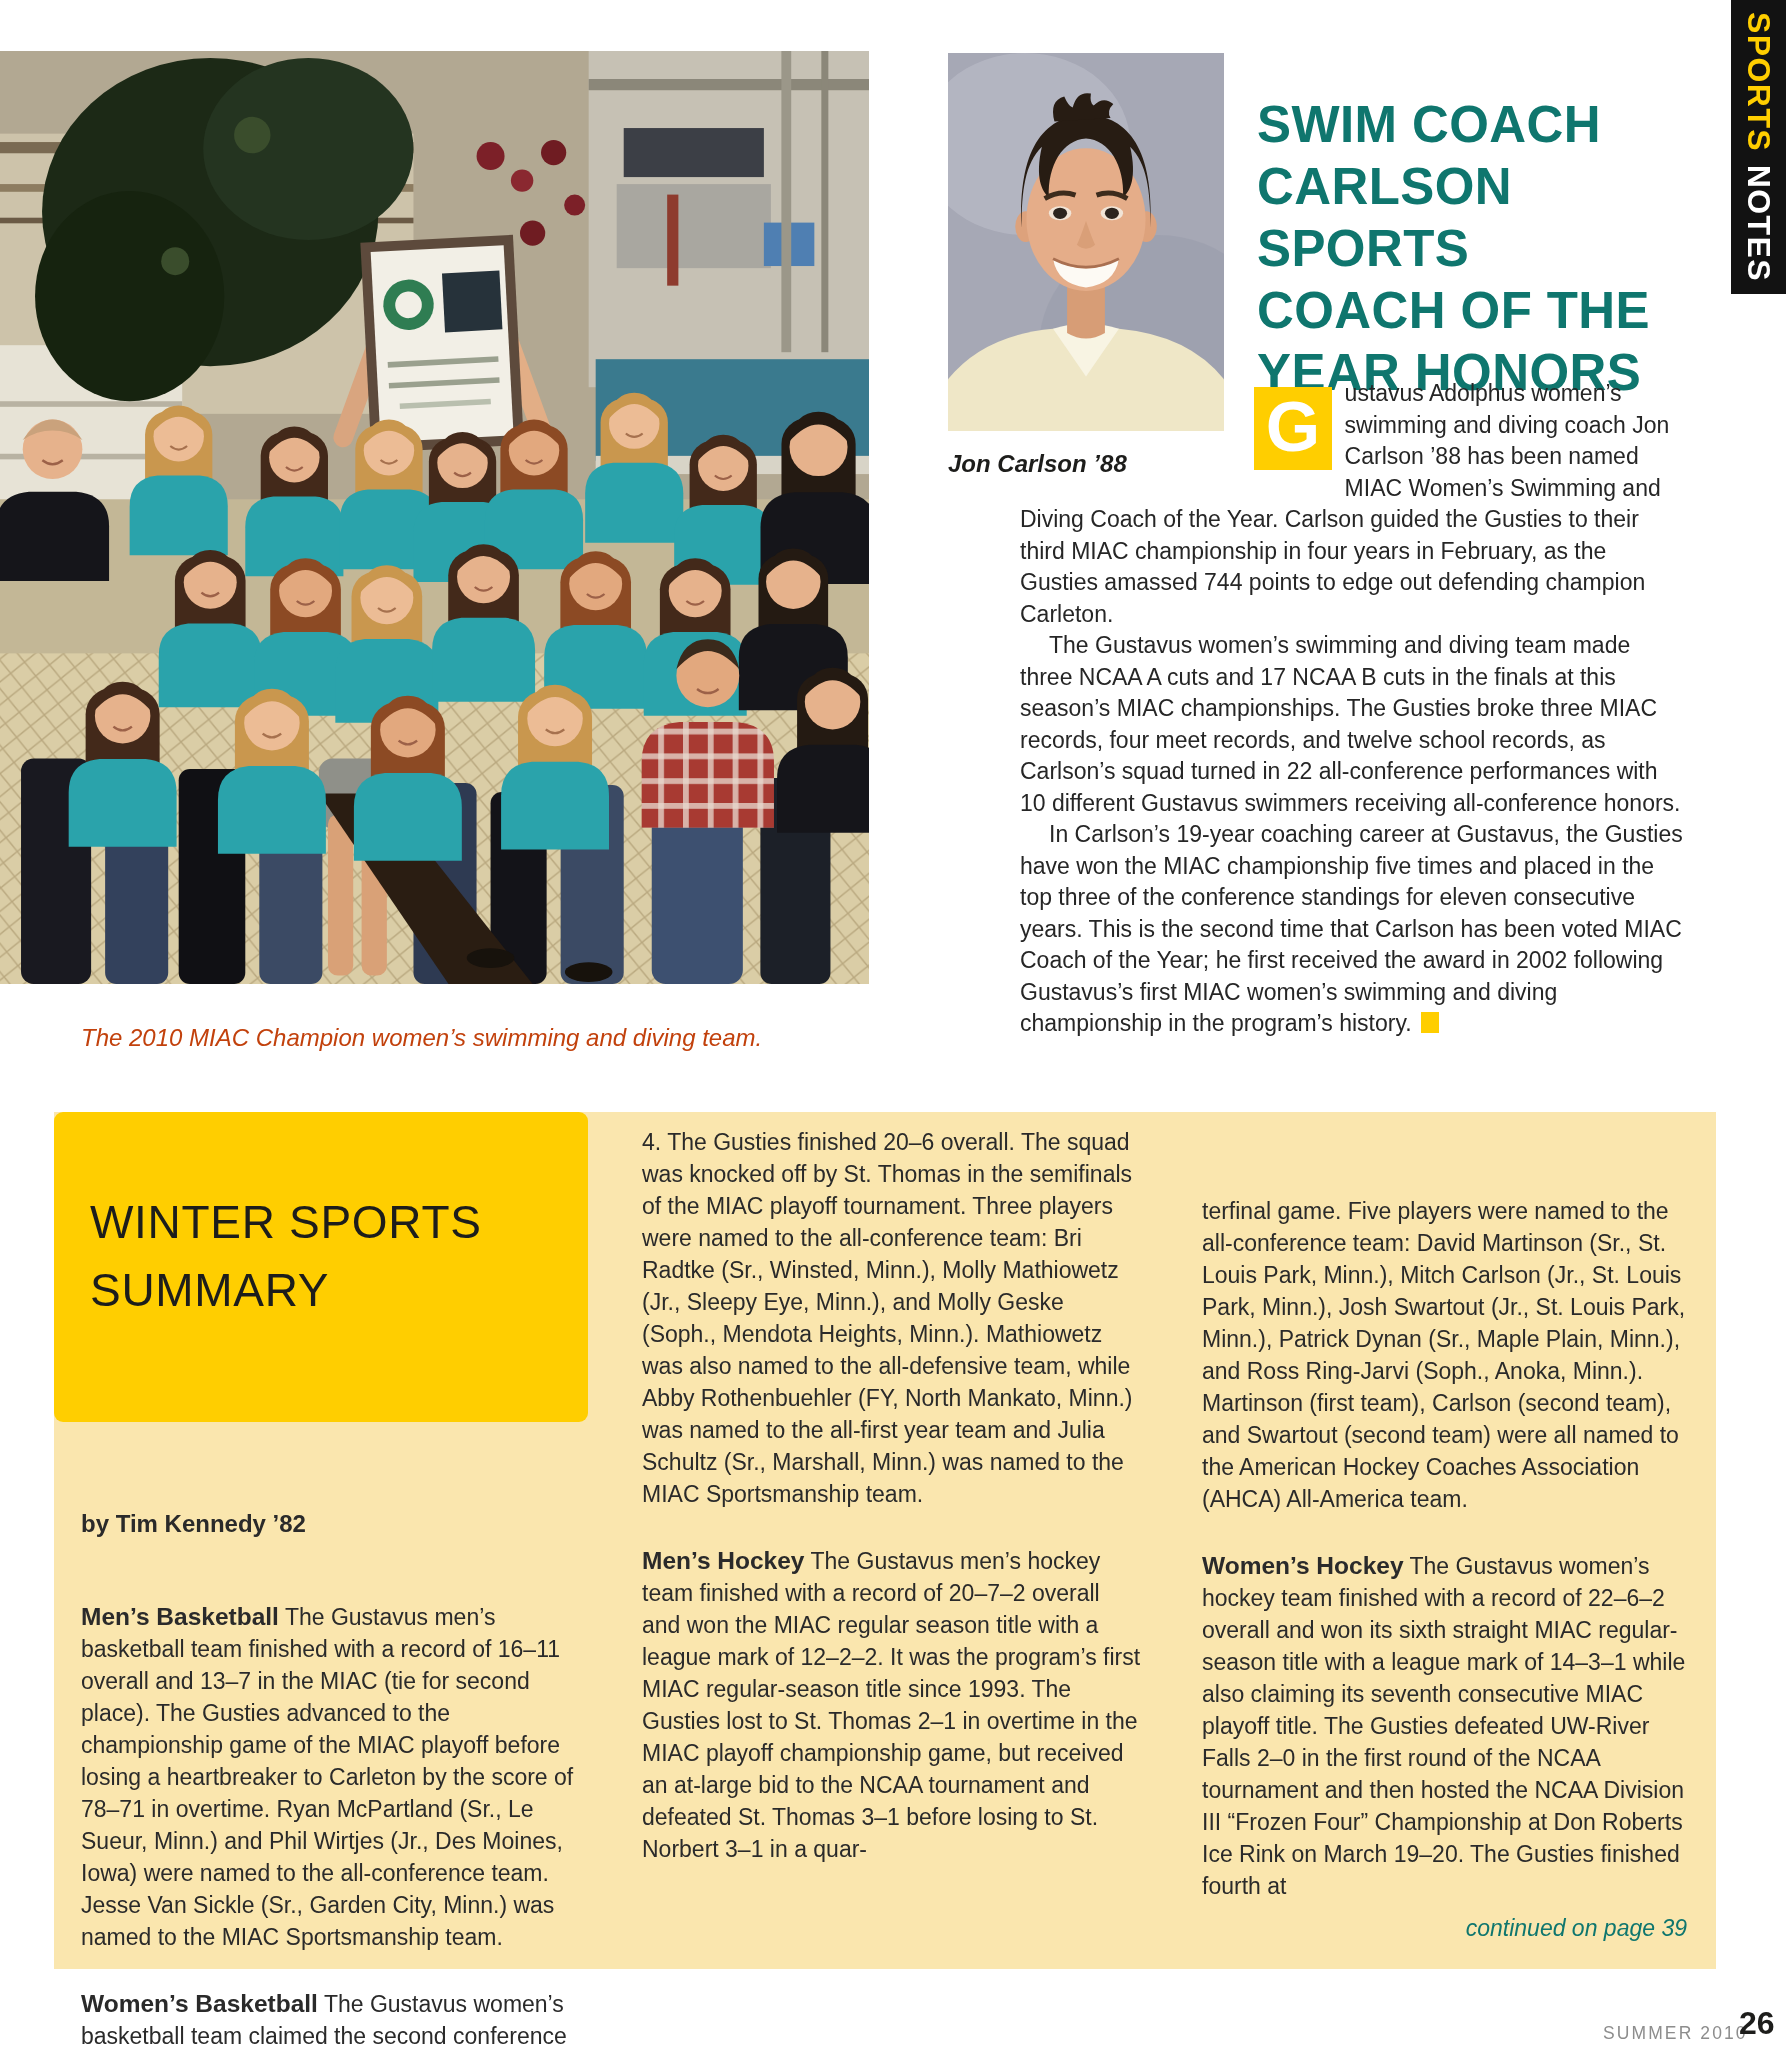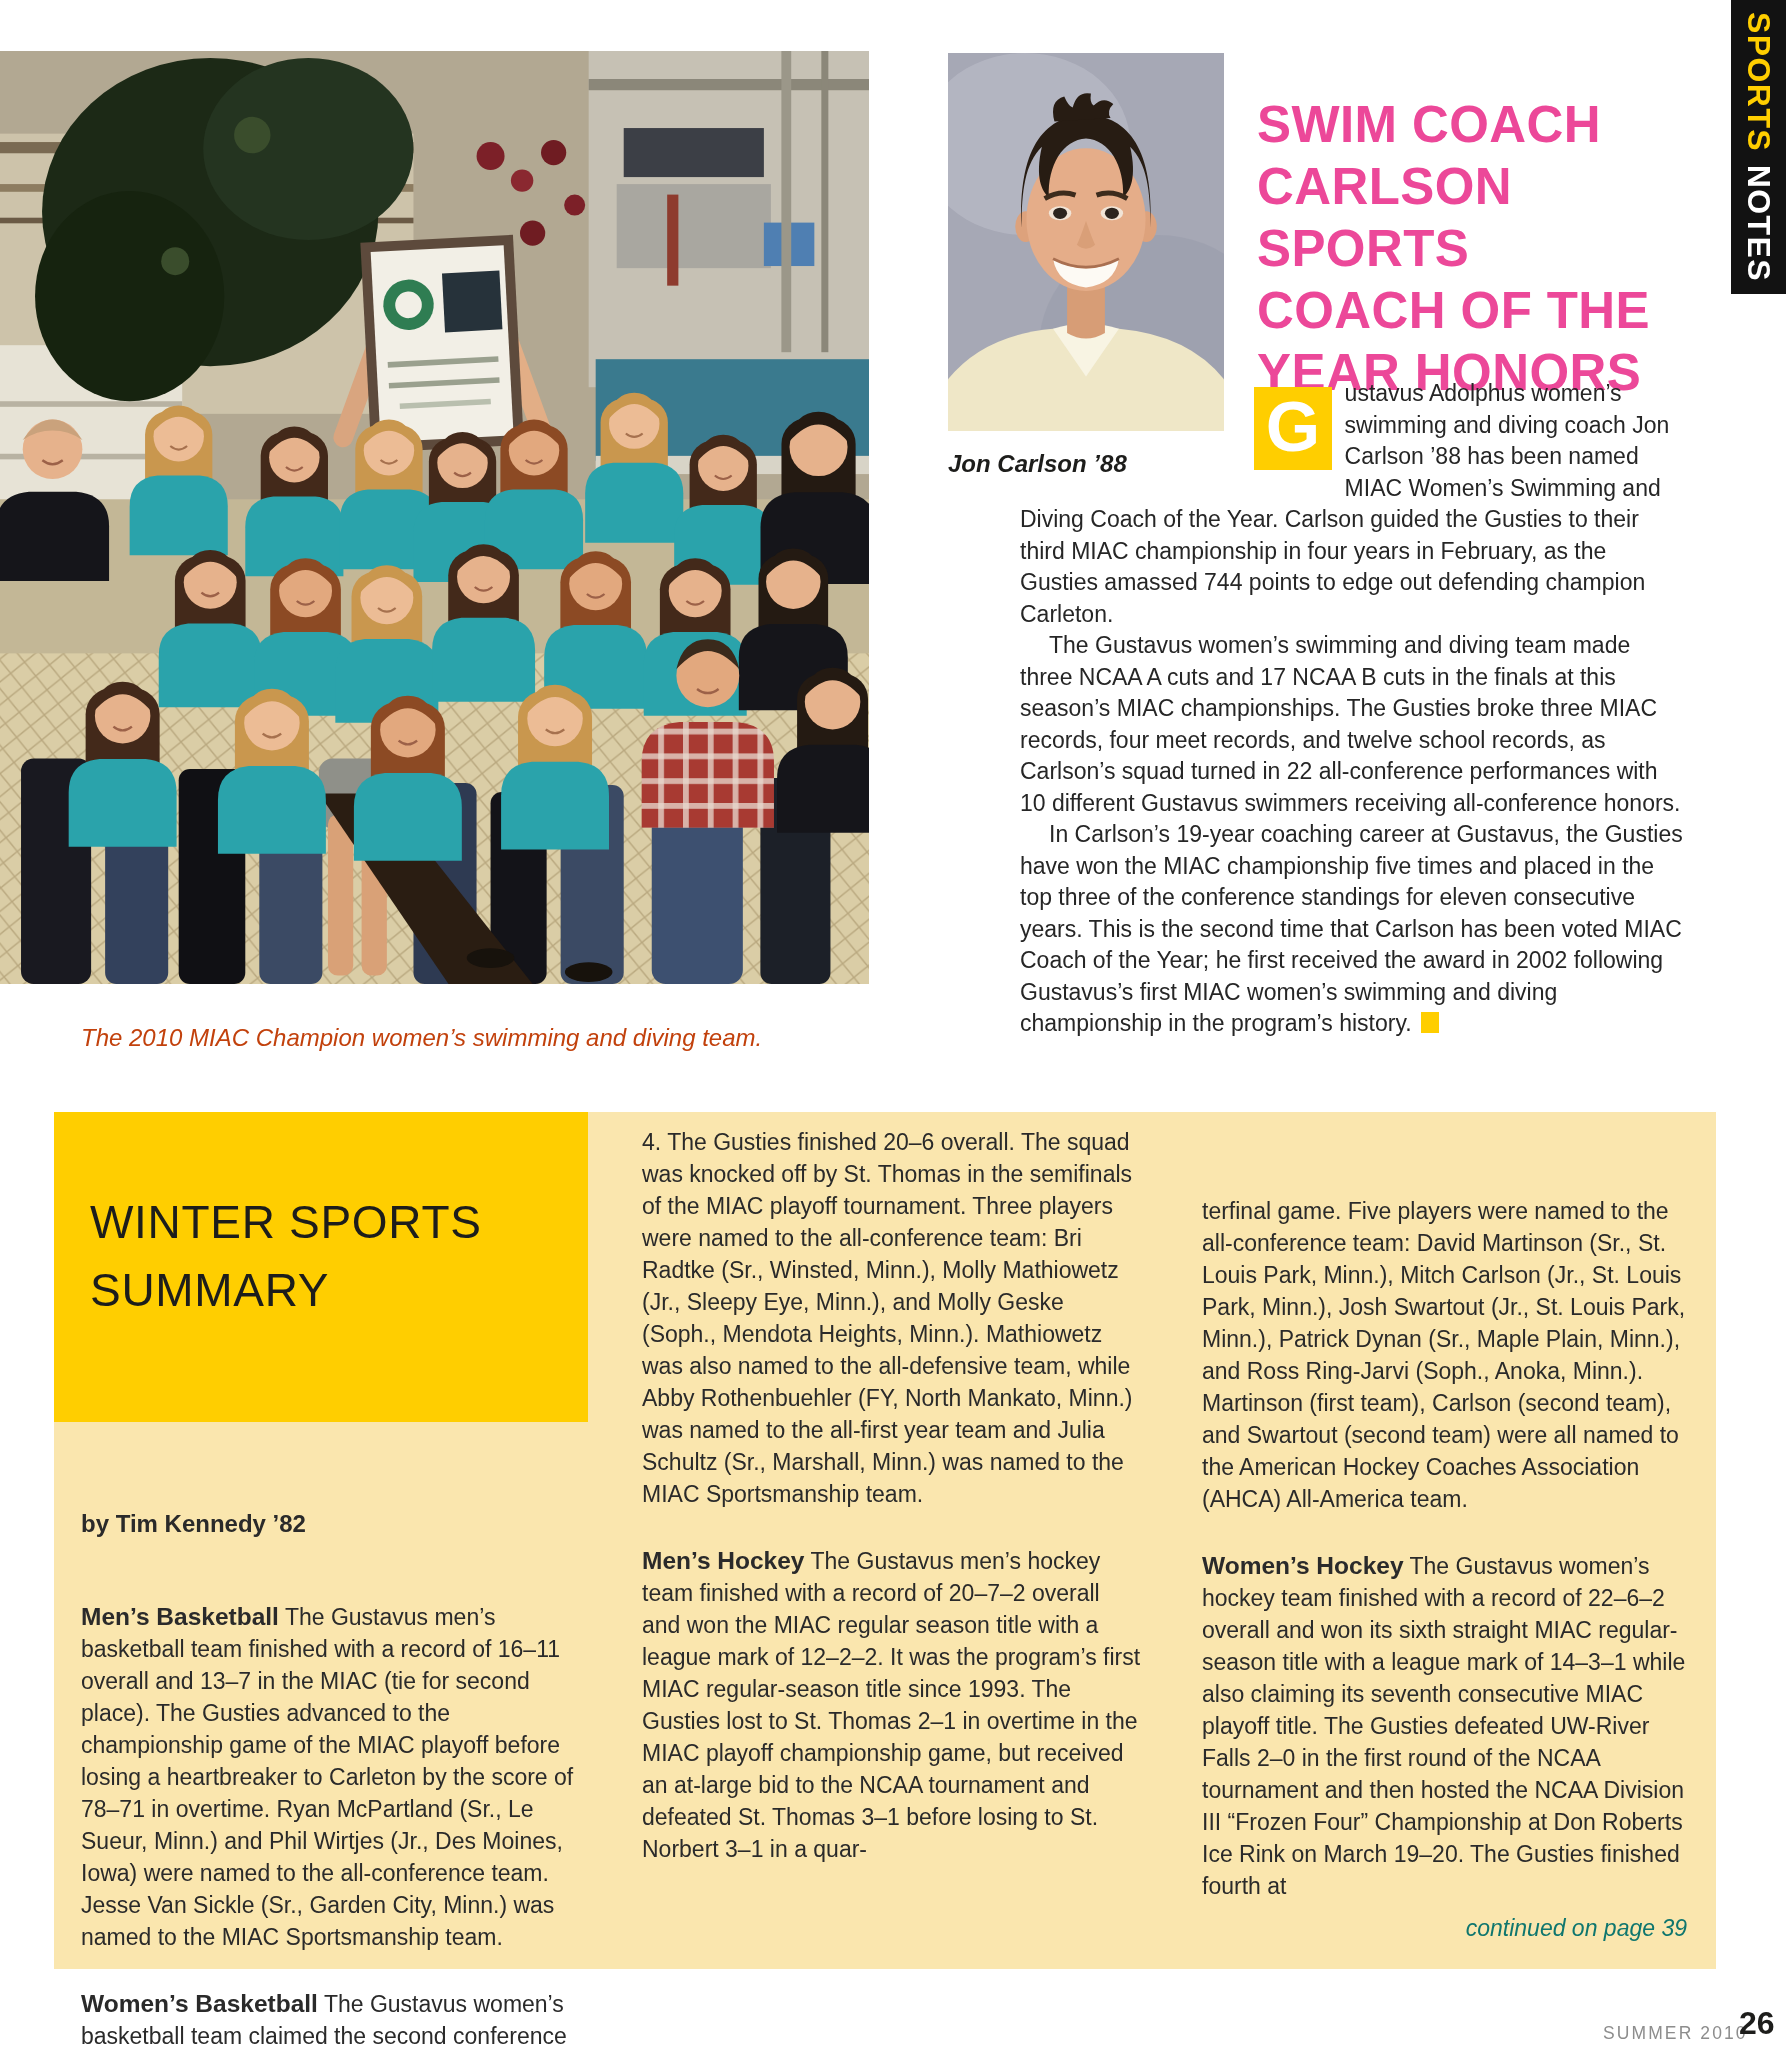--- a/index.html
+++ b/index.html
@@ -11,21 +11,21 @@
   .team-photo svg{width:100%;height:100%;display:block;}
   .team-caption{position:absolute;left:81px;top:1024px;width:806px;
         font-size:24px;font-style:italic;color:#c2410c;}
   .portrait{position:absolute;left:948px;top:53px;width:276px;height:378px;}
   .portrait svg{width:100%;height:100%;display:block;}
   .portrait-caption{position:absolute;left:948px;top:450px;font-size:24px;
         font-weight:bold;font-style:italic;color:#1d1d1b;text-align:center;}
 
   
   .headline{position:absolute;left:1257px;top:60px;width:448px;
-        font-size:51px;line-height:62px;font-weight:700;color:#ec4899;letter-spacing:0.4px;}
+        font-size:51px;line-height:62px;font-weight:700;color:#0f766e;letter-spacing:0.4px;}
   .headline span{display:block;}
   .side-tab{position:absolute;left:1731px;top:0;width:55px;height:294px;background:#121212;}
   .tab-inner{position:absolute;left:0;top:0;width:294px;height:55px;
         transform-origin:0 0;transform:rotate(90deg) translateY(-55px);
         display:flex;align-items:center;justify-content:center;gap:12.6px;
         font-size:32px;font-weight:700;letter-spacing:1.4px;white-space:nowrap;}
   .tab-sports{color:#ffce00;}
   .tab-notes{color:#ffffff;}
 
   
@@ -34,21 +34,21 @@
   .wrap-spacer{float:left;width:234px;height:125px;}
   .drop-cap{float:left;width:78px;height:83px;margin:9px 12.6px 4.2px 0;background:#ffce00;
         color:#ffffff;font-size:70px;line-height:81px;font-weight:700;text-align:center;}
   .article p{margin:0;}
   .article p.indent{text-indent:29px;}
   .endmark{display:inline-block;width:18px;height:21px;background:#ffce00;margin-left:9.8px;vertical-align:-2.1px;}
 
   
   .cream-panel{position:absolute;left:54px;top:1112px;width:1662px;height:857px;background:#fae6ae;}
   .gold-box{position:absolute;left:54px;top:1112px;width:534px;height:310px;background:#ffce00;
-        box-sizing:border-box;padding:76px 0 0 36px;}
+        box-sizing:border-box;padding:76px 0 0 36px;border-radius:9px;}
   .gold-box .title{font-size:46px;line-height:68px;font-weight:400;letter-spacing:0.7px;color:#1d1d1b;}
   .gold-box .title span{display:block;}
   .col{position:absolute;font-size:23px;line-height:32px;color:#2a2a2a;}
   .col-1{left:81px;top:1508px;width:507px;}
   .col-2{left:642px;top:1126px;width:499px;}
   .col-3{left:1202px;top:1195px;width:485px;}
   .byline{font-weight:700;font-size:24px;margin:0 0 61px 0;}
   .colblock{margin:0;}
   .colblock + .colblock{margin-top:35px;}
   .runin{font-weight:700;font-size:24.5px;}

